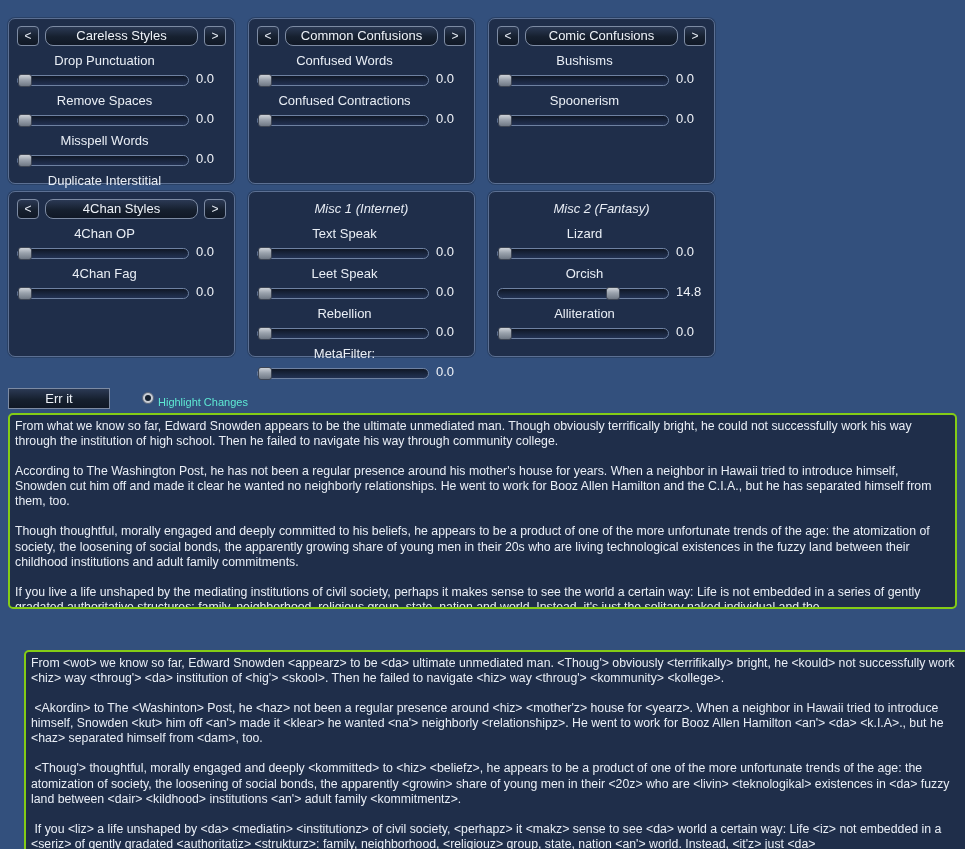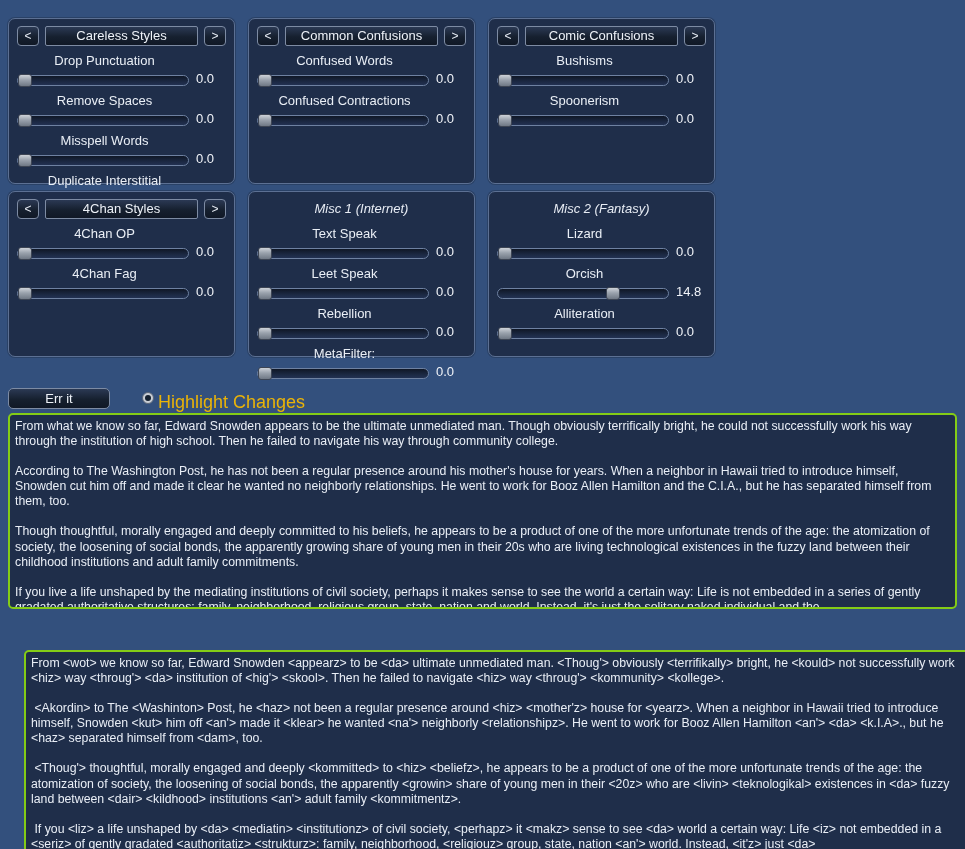--- a/index.html
+++ b/index.html
@@ -57,21 +57,21 @@
     font-size: 12px;
     line-height: 18px;
     text-align: center;
     font-family: "Liberation Sans", sans-serif;
     cursor: pointer;
     user-select: none;
   }
   .title-btn {
     flex: 1 1 auto;
     height: 20px;
-    border-radius: 2px;
+    border-radius: 8px;
     background: linear-gradient(180deg,#2b3954 0%, #16202f 55%, #101826 100%);
     border: 1px solid #7d8ba3;
     color: #eef2f8;
     font-size: 13px;
     line-height: 18px;
     text-align: center;
     white-space: nowrap;
     overflow: hidden;
     cursor: pointer;
     user-select: none;
@@ -136,21 +136,21 @@
     left: 8px;
     top: 387px;
     width: 420px;
     height: 22px;
     display: flex;
     align-items: center;
   }
   .err-btn {
     width: 102px;
     height: 21px;
-    border-radius: 5px;
+    border-radius: 0;
     background: linear-gradient(180deg,#2b3954 0%, #16202f 55%, #101826 100%);
     border: 1px solid #7d8ba3;
     color: #eef2f8;
     font-size: 13px;
     line-height: 19px;
     text-align: center;
     cursor: pointer;
     user-select: none;
   }
   .check-wrap {
@@ -171,22 +171,22 @@
   }
   .radio-dot::after {
     content: "";
     position: absolute;
     left: 2px; top: 2px;
     width: 6px; height: 6px;
     border-radius: 50%;
     background: #15202f;
   }
   .check-label {
-    color: #eab308;
-    font-size: 18px;
+    color: #5eead4;
+    font-size: 11px;
     white-space: nowrap;
     margin-top: 8px;
   }
 
   
   .textbox {
     position: absolute;
     left: 8px;
     background: #1f2e4a;
     border: 2px solid #84cc16;

